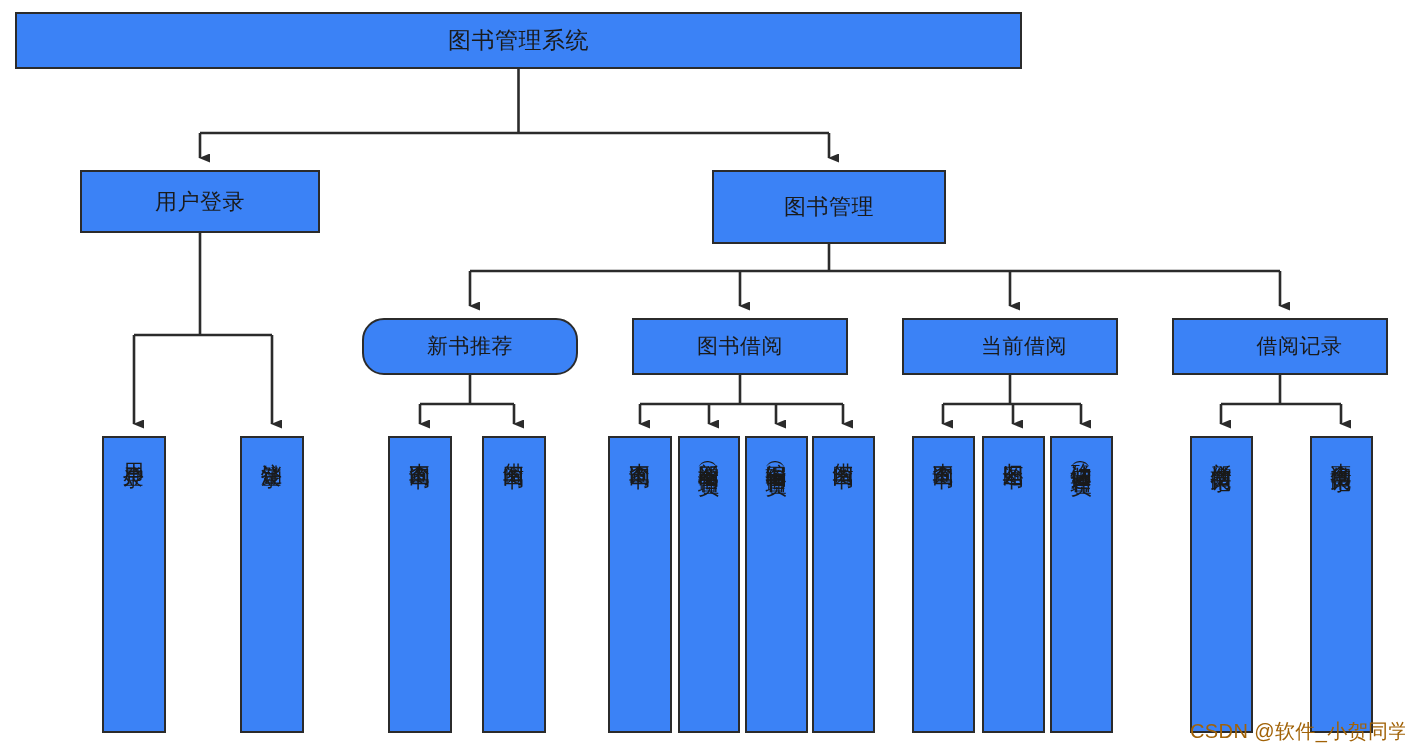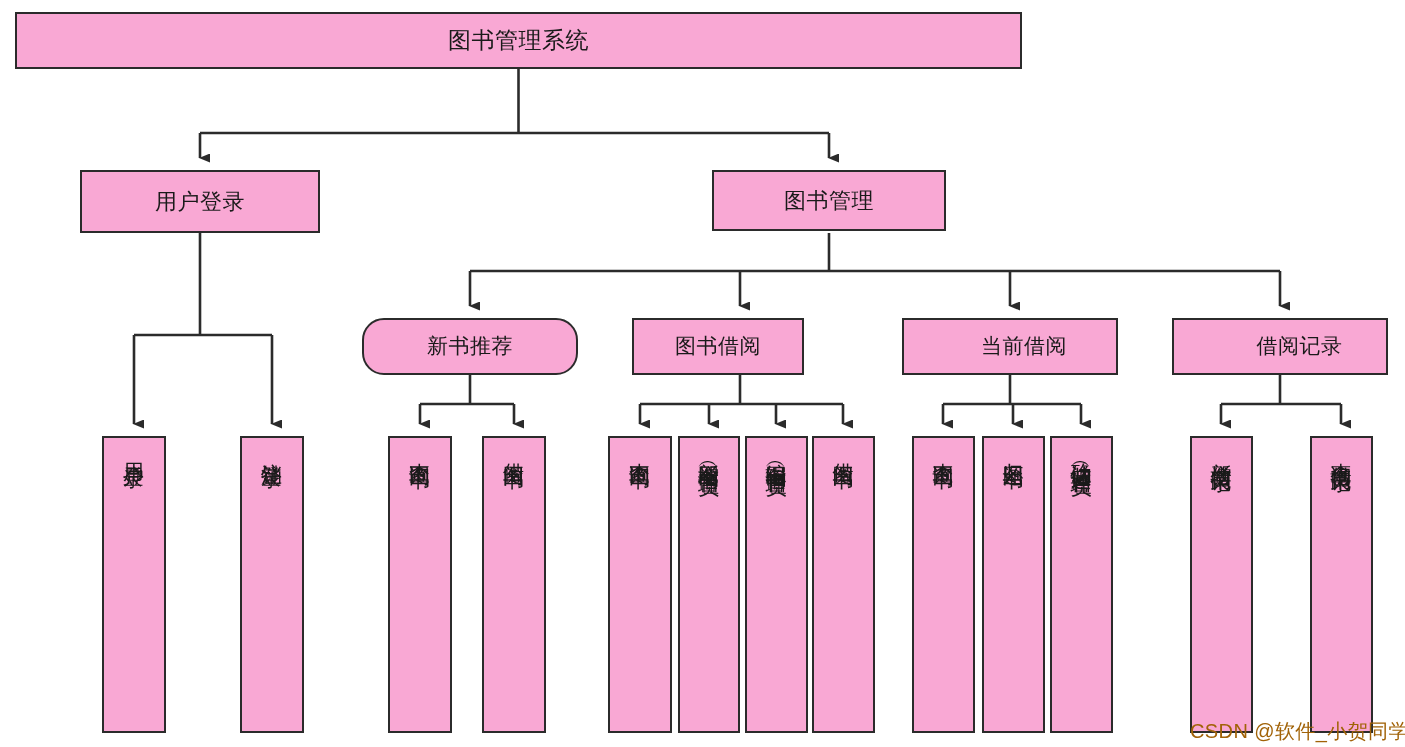--- a/index.html
+++ b/index.html
@@ -22,21 +22,21 @@
     position: absolute;
     left: 0;
     top: 0;
     width: 1405px;
     height: 747px;
     pointer-events: none;
   }
   .node {
     position: absolute;
     box-sizing: border-box;
-    background: #f9a8d4;
+    background: #3b82f6;
     border: 2px solid #2b2b2b;
     display: flex;
     align-items: center;
     justify-content: center;
     color: #1a1a1a;
   }
   .node-label {
     display: block;
     text-align: center;
     line-height: 1.18;
@@ -129,28 +129,28 @@
     </g>
   </svg>
 
   <div class="node level-root" style="left: 15px; top: 12px; width: 1007px; height: 57px;">
     <span class="node-label">图书管理系统</span>
   </div>
 
   <div class="node level-2" style="left: 80px; top: 170px; width: 240px; height: 63px;">
     <span class="node-label">用户登录</span>
   </div>
-  <div class="node level-2" style="left: 712px; top: 170px; width: 234px; height: 61px;">
+  <div class="node level-2" style="left: 712px; top: 170px; width: 234px; height: 74px;">
     <span class="node-label">图书管理</span>
   </div>
 
   <div class="node level-3" style="left: 362px; top: 318px; width: 216px; height: 57px; border-radius: 22px;">
     <span class="node-label">新书推荐</span>
   </div>
-  <div class="node level-3" style="left: 632px; top: 318px; width: 172px; height: 57px;">
+  <div class="node level-3" style="left: 632px; top: 318px; width: 216px; height: 57px;">
     <span class="node-label">图书借阅</span>
   </div>
   <div class="node level-3" style="left: 902px; top: 318px; width: 216px; height: 57px; padding-left: 28px;">
     <span class="node-label">当前借阅</span>
   </div>
   <div class="node level-3" style="left: 1172px; top: 318px; width: 216px; height: 57px; padding-left: 39px;">
     <span class="node-label">借阅记录</span>
   </div>
 
   <div class="node level-4" style="left: 102px; top: 436px; width: 64px; height: 297px;">

